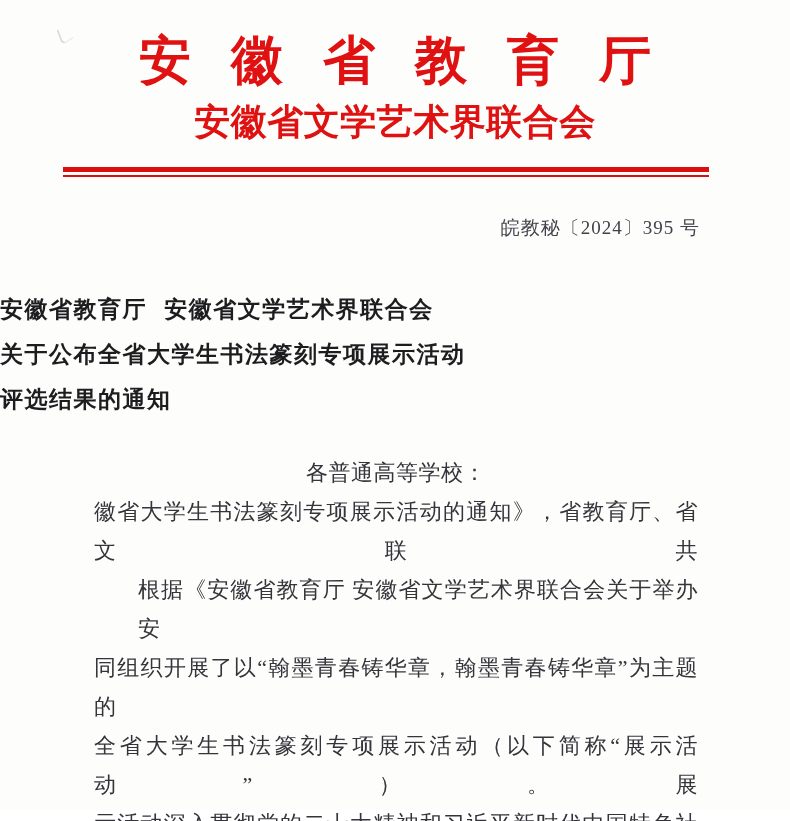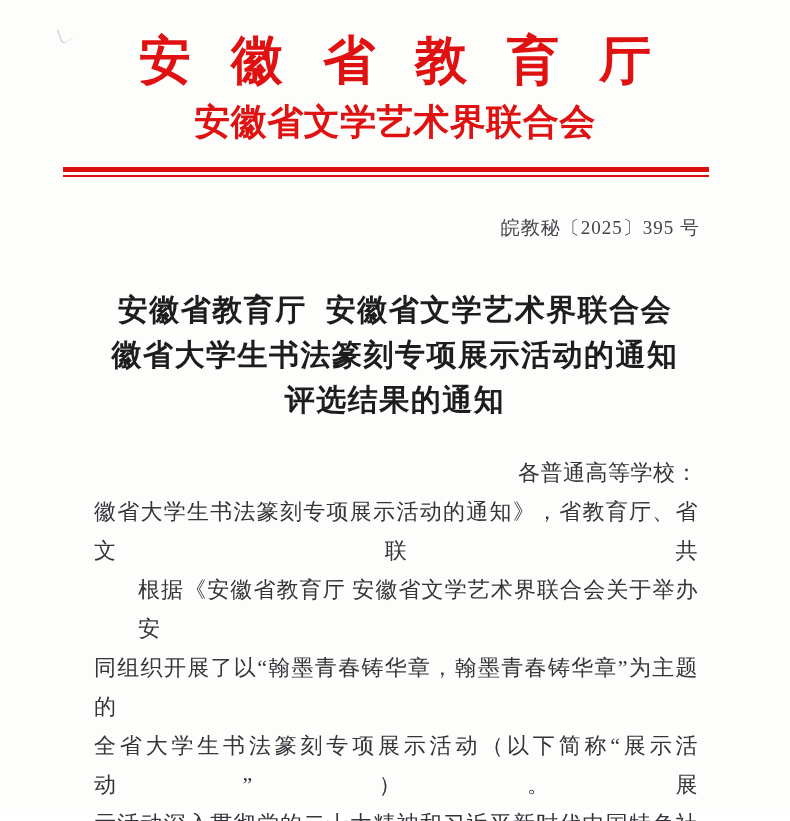--- a/index.html
+++ b/index.html
@@ -45,37 +45,37 @@
     margin-top: 38px;
     text-align: right;
     padding-right: 90px;
     font-size: 19px;
     letter-spacing: 1px;
     color: #41414b;
   }
   
   .doc-title {
     margin-top: 46px;
-    text-align: center;
+    text-align: left;
     font-weight: bold;
-    font-size: 30px;
+    font-size: 23px;
     line-height: 45px;
     letter-spacing: 1.5px;
     color: #1d1d1f;
     word-spacing: 10px;
   }
   
   .doc-body {
     margin: 31px 92px 0 94px;
     font-size: 22px;
     line-height: 39px;
     color: #34343a;
     letter-spacing: 0.5px;
   }
-  .salutation { text-align: right; }
+  .salutation { text-align: center; }
   .bline {
     text-align: justify;
     text-align-last: justify;
     white-space: normal;
   }
   .bline.indent { padding-left: 44px; }
 </style>
 </head>
 <body>
 
@@ -91,25 +91,25 @@
       <span>安徽省文学艺术界联合会</span>
     </div>
   </header>
 
   <div class="red-rule">
     <div class="rule-thick"></div>
     <div class="rule-gap"></div>
     <div class="rule-thin"></div>
   </div>
 
-  <div class="doc-number">皖教秘〔2025〕395 号</div>
+  <div class="doc-number">皖教秘〔2024〕395 号</div>
 
   <div class="doc-title">
     <div>安徽省教育厅 安徽省文学艺术界联合会</div>
-    <div>徽省大学生书法篆刻专项展示活动的通知</div>
+    <div>关于公布全省大学生书法篆刻专项展示活动</div>
     <div>评选结果的通知</div>
   </div>
 
   <div class="doc-body">
     <div class="salutation">各普通高等学校：</div>
     <div class="paragraph">
       <div class="bline">徽省大学生书法篆刻专项展示活动的通知》，省教育厅、省文联共</div>
       <div class="bline indent">根据《安徽省教育厅 安徽省文学艺术界联合会关于举办安</div>
       <div class="bline">同组织开展了以“翰墨青春铸华章，翰墨青春铸华章”为主题的</div>
       <div class="bline">全省大学生书法篆刻专项展示活动（以下简称“展示活动”）。展</div>

